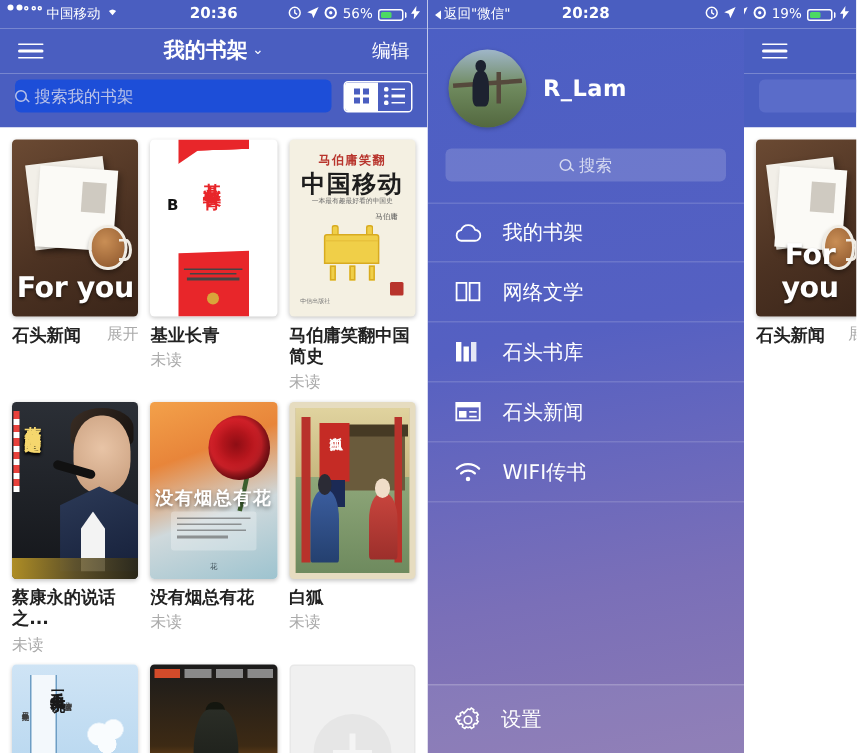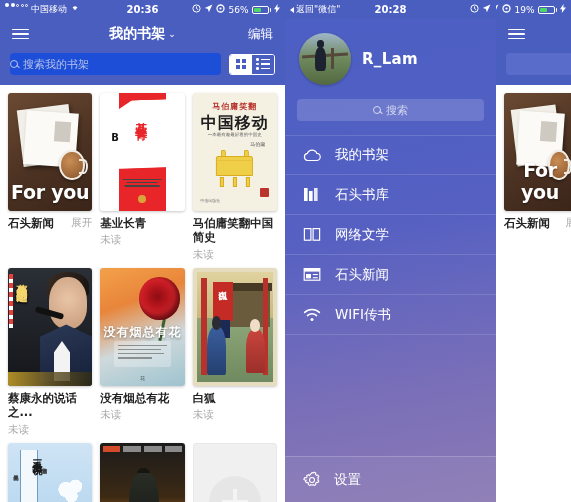--- a/index.html
+++ b/index.html
@@ -666,36 +666,36 @@
             <svg width="18" height="14" viewBox="0 0 18 14">
                 <path d="M4.5 12.5h9a3.6 3.6 0 0 0 .3-7.2A5 5 0 0 0 4.4 5.4 3.6 3.6 0 0 0 4.5 12.5z" fill="none" stroke="#fff" stroke-width="1.2"></path>
               </svg>
           </span>
           <span>我的书架</span>
         </div>
 
         <div class="dnav-item">
           <span class="dicon">
             <svg width="18" height="15" viewBox="0 0 18 15">
+              <rect x="1.4" y="1.6" width="6.5" height="11.6" fill="none" stroke="#fff" stroke-width="1.2"></rect>
+              <rect x="10.1" y="1.6" width="6.5" height="11.6" fill="none" stroke="#fff" stroke-width="1.2"></rect>
+            </svg>
+          </span>
+          <span>网络文学</span>
+        </div>
+
+        <div class="dnav-item">
+          <span class="dicon">
+            <svg width="18" height="15" viewBox="0 0 18 15">
               <rect x="1" y="1" width="3.6" height="13" fill="#fff"></rect>
               <rect x="6" y="4" width="3.6" height="10" fill="#fff"></rect>
               <rect x="11" y="1" width="3.6" height="13" fill="#fff" opacity=".85"></rect>
             </svg>
           </span>
           <span>石头书库</span>
-        </div>
-
-        <div class="dnav-item">
-          <span class="dicon">
-            <svg width="18" height="15" viewBox="0 0 18 15">
-              <rect x="1.4" y="1.6" width="6.5" height="11.6" fill="none" stroke="#fff" stroke-width="1.2"></rect>
-              <rect x="10.1" y="1.6" width="6.5" height="11.6" fill="none" stroke="#fff" stroke-width="1.2"></rect>
-            </svg>
-          </span>
-          <span>网络文学</span>
         </div>
 
         <div class="dnav-item">
           <span class="dicon">
             <svg width="18" height="15" viewBox="0 0 18 15">
               <rect x="1.2" y="1.6" width="15.6" height="11.6" fill="none" stroke="#fff" stroke-width="1.2"></rect>
               <rect x="1.2" y="1.6" width="15.6" height="3" fill="#fff"></rect>
               <rect x="3" y="7" width="5" height="4.4" fill="#fff"></rect>
               <rect x="9.8" y="7" width="5" height="1.1" fill="#fff"></rect>
               <rect x="9.8" y="10.2" width="5" height="1.1" fill="#fff"></rect>

